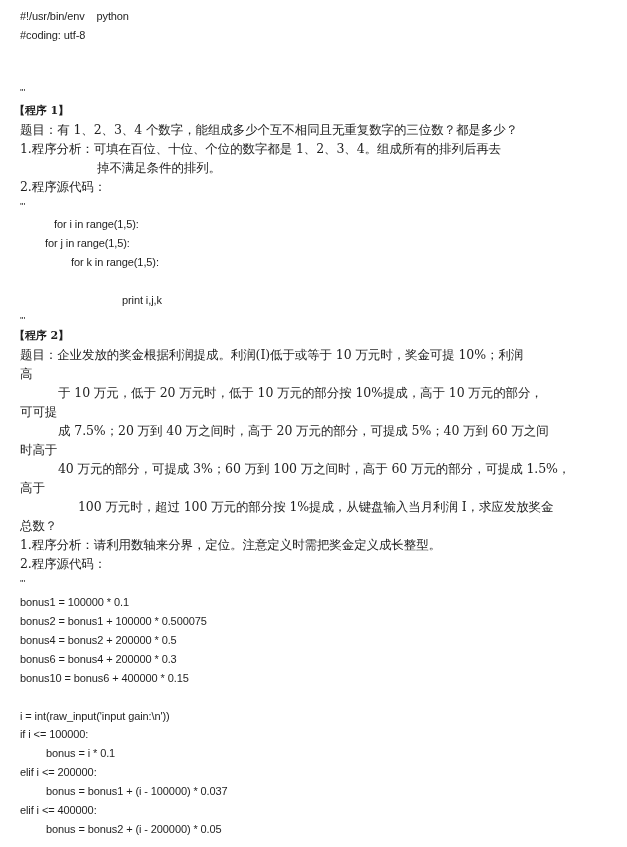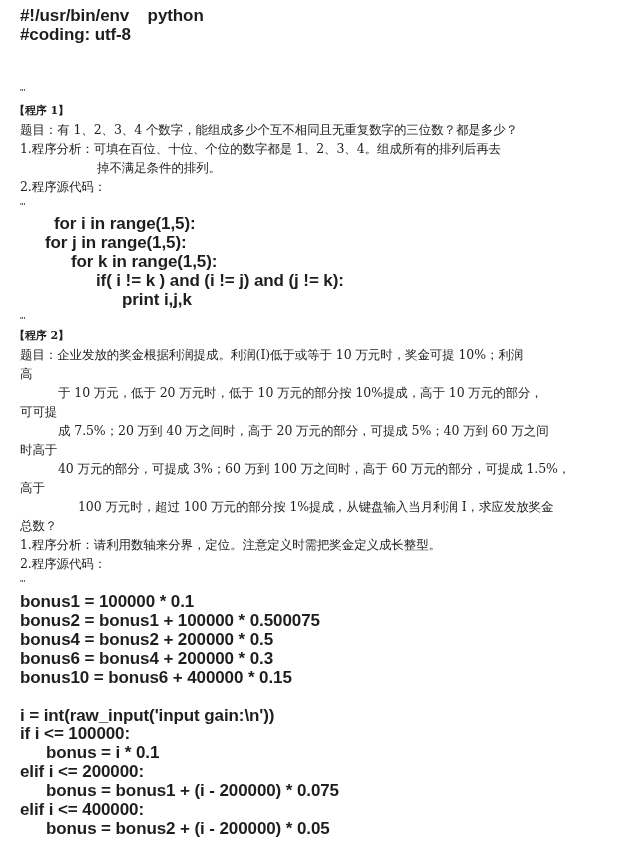--- a/index.html
+++ b/index.html
@@ -27,22 +27,21 @@
       font-size: 12.5px;
       line-height: 16px;
       letter-spacing: -0.1px;
     }
     .cn {
       font-family: "DejaVu Serif", "Liberation Serif", serif;
       font-size: 12.5px;
     }
     .code {
       font-family: "Liberation Sans", sans-serif;
-      font-size: 17px;
-      font-weight: bold;
+      font-size: 11px;
     }
     .heading {
       font-family: "DejaVu Serif", serif;
       font-weight: bold;
       font-size: 11px;
       left: 20px;
     }
     .quote {
       font-size: 9px;
       letter-spacing: 0px;
@@ -81,21 +80,20 @@
   <div class="line heading" style="top:103px; left:14px;">【程序 1】</div>
   <div class="line cn" style="top:122px;">题目：有 1、2、3、4 个数字，能组成多少个互不相同且无重复数字的三位数？都是多少？</div>
   <div class="line cn" style="top:141px;">1.程序分析：可填在百位、十位、个位的数字都是 1、2、3、4。组成所有的排列后再去</div>
   <div class="line cn" style="top:160px; left:97px;">掉不满足条件的排列。</div>
   <div class="line cn" style="top:179px;">2.程序源代码：</div>
   <div class="line quote" style="top:198px;">'''</div>
 
   <div class="line code" style="top:216px; left:9px;margin-left:45px;">for i in range(1,5):</div>
   <div class="line code" style="top:235px; left:45px;">for j in range(1,5):</div>
   <div class="line code" style="top:254px; left:71px;">for k in range(1,5):</div>
-  <div class="line code" style="top:273px; left:96px;">if( i != k ) and (i != j) and (j != k):</div>
   <div class="line code" style="top:292px; left:122px;">print i,j,k</div>
   <div class="line quote" style="top:312px;">'''</div>
 
   <div class="line heading" style="top:328px; left:14px;">【程序 2】</div>
   <div class="line cn" style="top:347px;">题目：企业发放的奖金根据利润提成。利润(I)低于或等于 10 万元时，奖金可提 10%；利润</div>
   <div class="line cn" style="top:366px;">高</div>
   <div class="line cn" style="top:385px; left:58px;">于 10 万元，低于 20 万元时，低于 10 万元的部分按 10%提成，高于 10 万元的部分，</div>
   <div class="line cn" style="top:404px;">可可提</div>
   <div class="line cn" style="top:423px; left:58px;">成 7.5%；20 万到 40 万之间时，高于 20 万元的部分，可提成 5%；40 万到 60 万之间</div>
   <div class="line cn" style="top:442px;">时高于</div>
@@ -110,17 +108,17 @@
   <div class="line code" style="top:594px;">bonus1 = 100000 * 0.1</div>
   <div class="line code" style="top:613px;">bonus2 = bonus1 + 100000 * 0.500075</div>
   <div class="line code" style="top:632px;">bonus4 = bonus2 + 200000 * 0.5</div>
   <div class="line code" style="top:651px;">bonus6 = bonus4 + 200000 * 0.3</div>
   <div class="line code" style="top:670px;">bonus10 = bonus6 + 400000 * 0.15</div>
 
   <div class="line code" style="top:708px;">i = int(raw_input('input gain:\n'))</div>
   <div class="line code" style="top:726px;">if i &lt;= 100000:</div>
   <div class="line code" style="top:745px; left:46px;">bonus = i * 0.1</div>
   <div class="line code" style="top:764px;">elif i &lt;= 200000:</div>
-  <div class="line code" style="top:783px; left:46px;">bonus = bonus1 + (i - 200000) * 0.075</div>
+  <div class="line code" style="top:783px; left:46px;">bonus = bonus1 + (i - 100000) * 0.037</div>
   <div class="line code" style="top:802px;">elif i &lt;= 400000:</div>
   <div class="line code" style="top:821px; left:46px;">bonus = bonus2 + (i - 200000) * 0.05</div>
 
 </div>
 
 </body></html>

